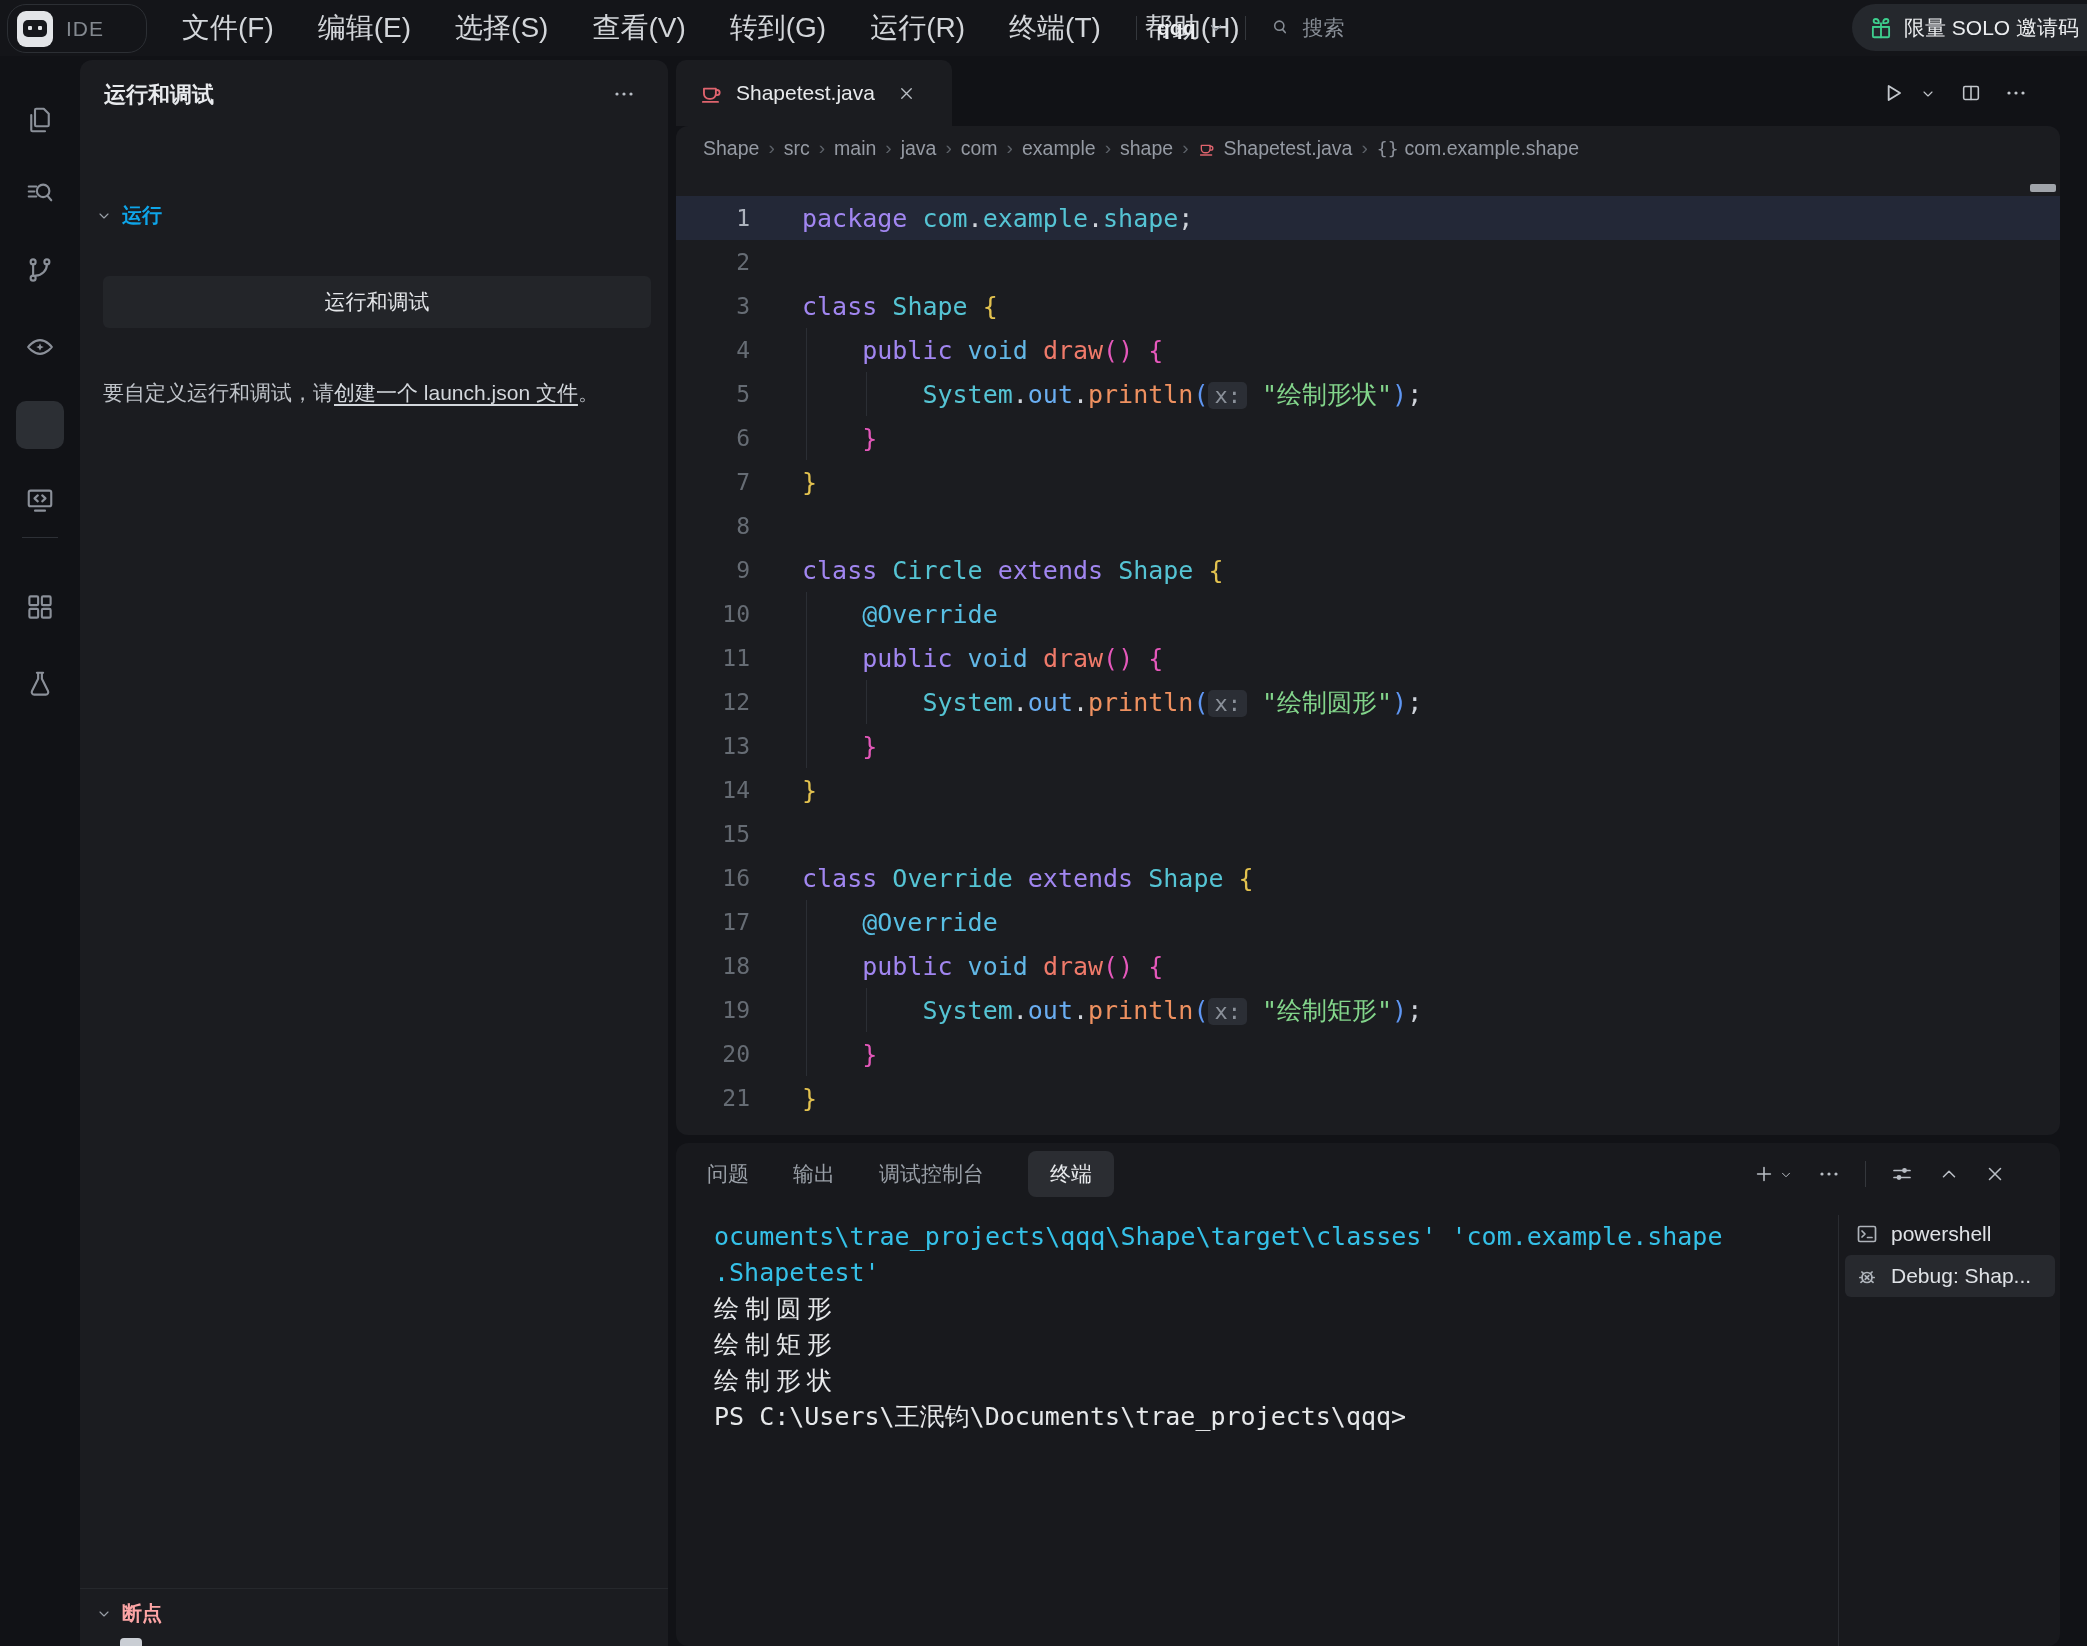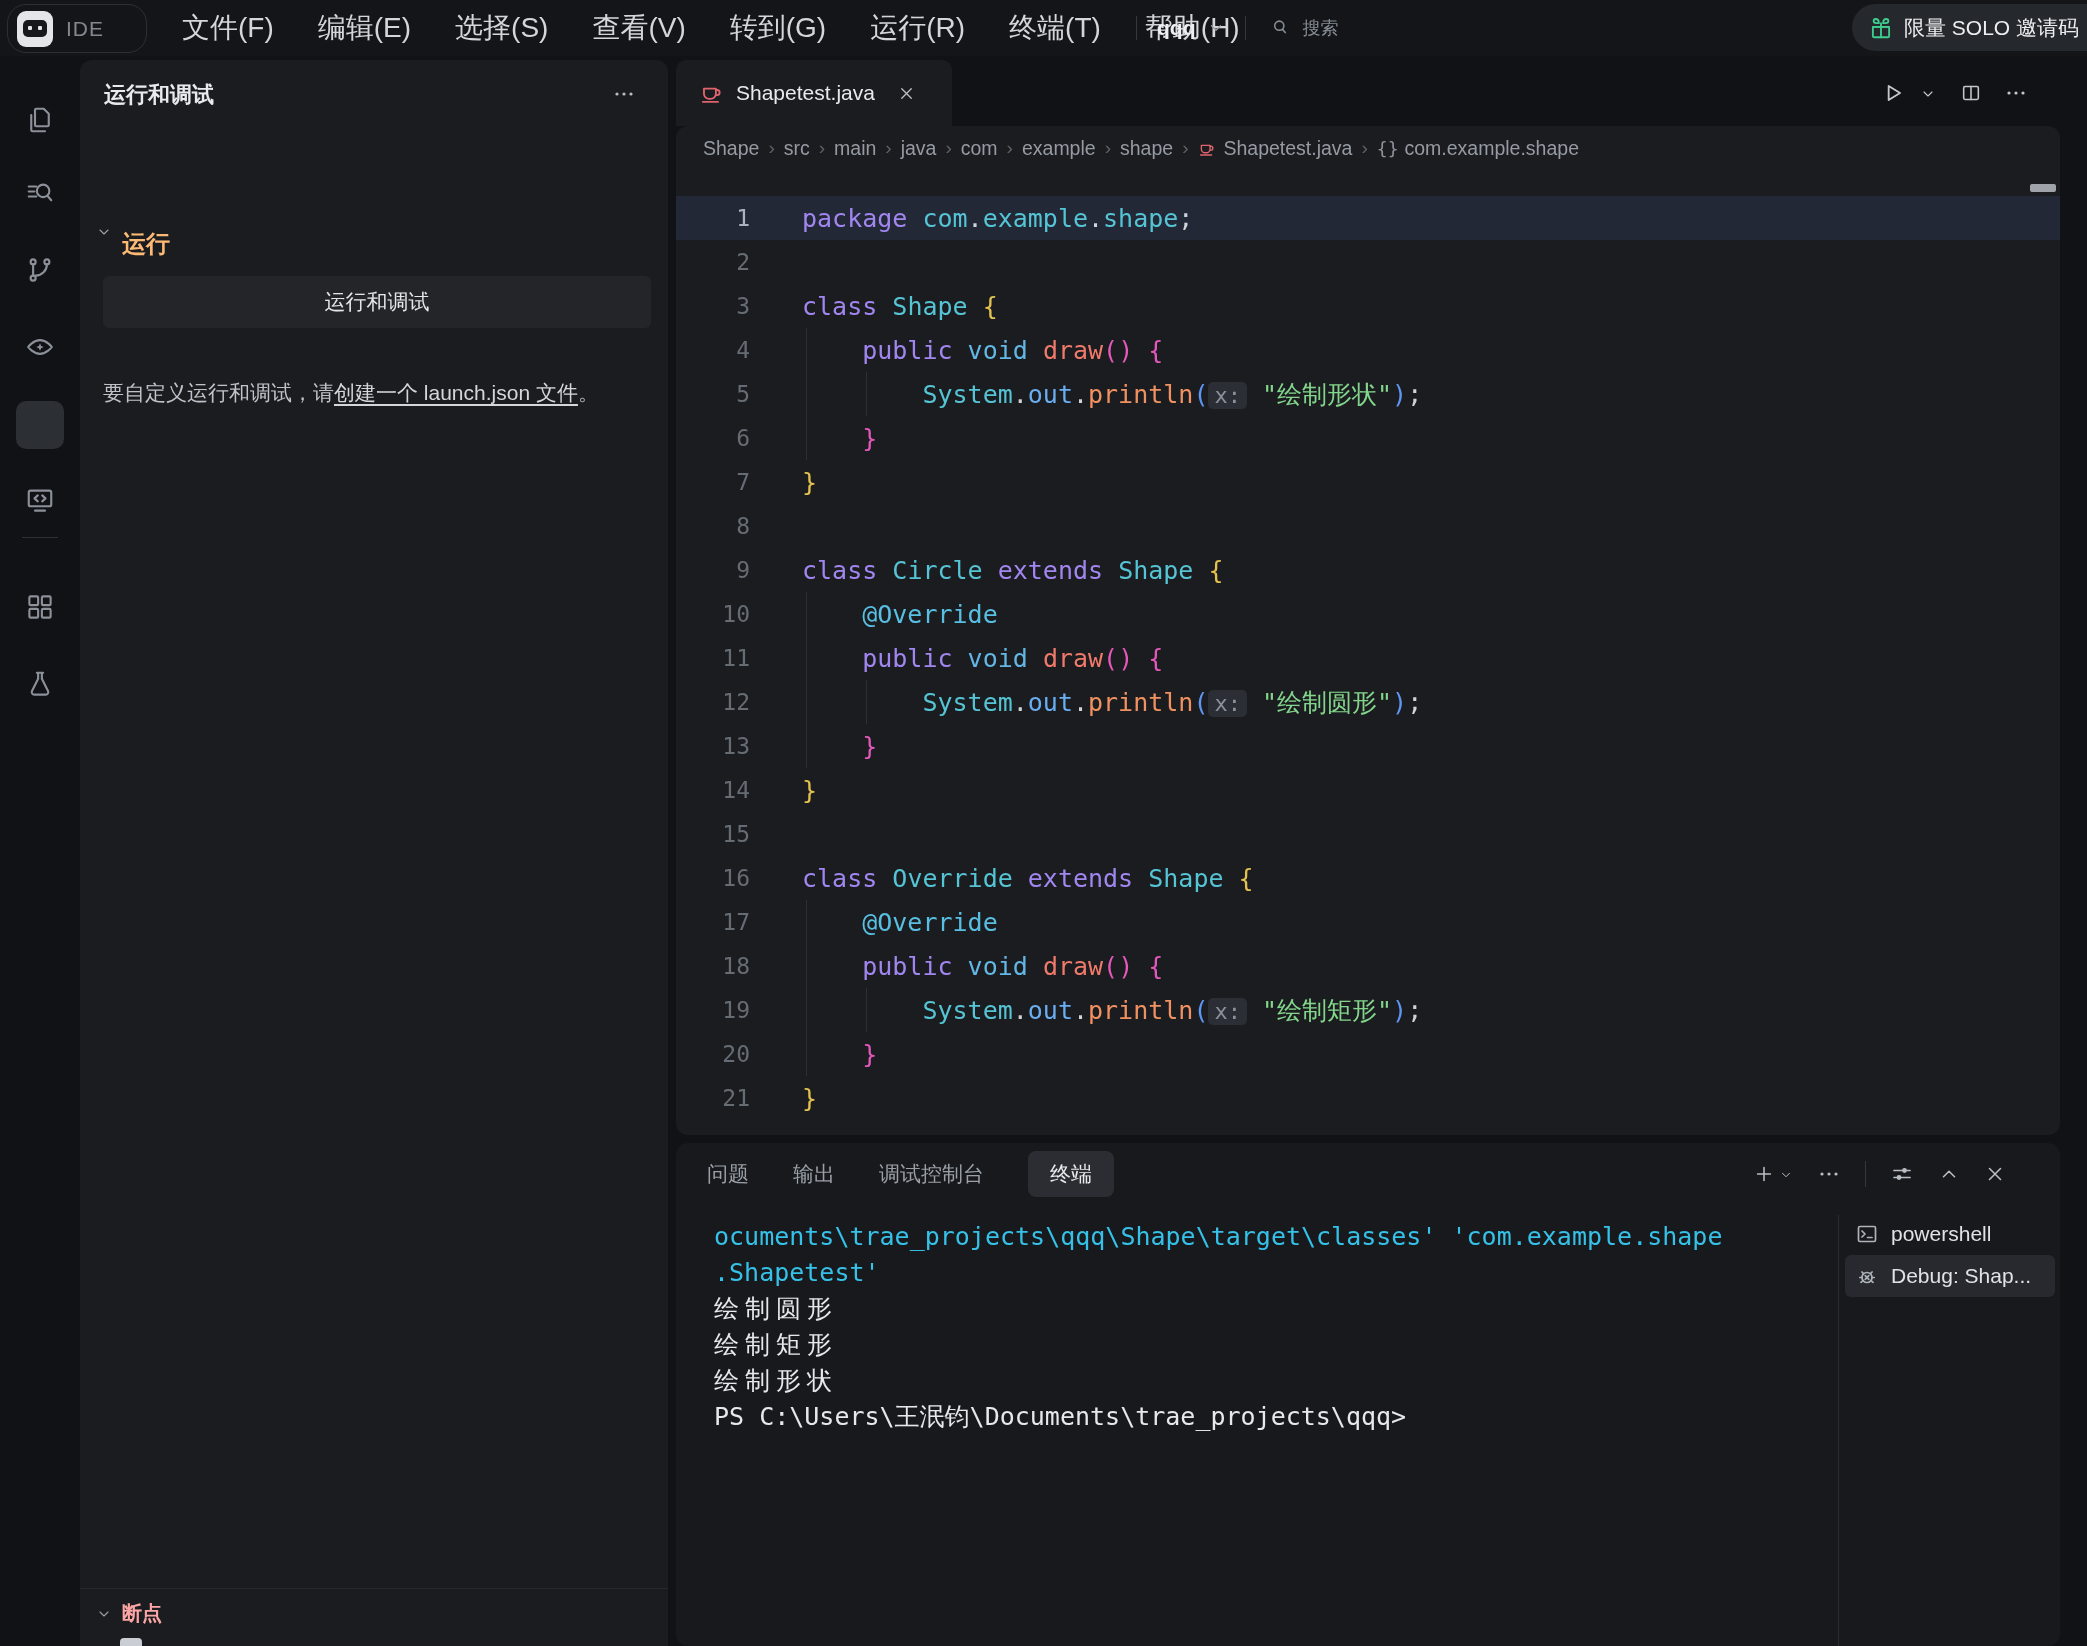--- a/index.html
+++ b/index.html
@@ -20,42 +20,42 @@
              border-radius:1px;background:#e3e5e8;}
   #logo-inner::before{left:5px}#logo-inner::after{right:5px}
   #logo-label{margin-left:13px;font-size:21px;color:#83888f;letter-spacing:1px;}
   #menubar{position:absolute;left:160px;top:0;height:56px;display:flex;align-items:center;}
   .menu-item{padding:0 22px;font-size:28px;color:#d3d6da;cursor:default;}
   #project-area{position:absolute;left:1116px;top:0;height:56px;display:flex;align-items:center;}
   .tb-divider{width:1px;height:24px;background:#34373c;margin:0 20px;}
   #project-name{font-size:21px;font-weight:bold;color:#eceef0;}
   #project-chevron{color:#9aa0a7;margin-left:12px;}
   #search-box{display:flex;align-items:center;color:#878d95;}
-  #search-label{font-size:18px;margin-left:14px;color:#878d95;}
+  #search-label{font-size:21px;margin-left:14px;color:#878d95;}
   #promo-pill{position:absolute;left:1852px;top:4px;height:47px;width:260px;border-radius:24px;
               background:#25282d;display:flex;align-items:center;padding-left:16px;box-sizing:border-box;}
   #promo-label{font-size:21px;color:#eceef0;margin:0 10px;white-space:nowrap;}
 
   
   #activitybar{position:absolute;left:0;top:56px;width:80px;height:1590px;}
   .act-item{position:absolute;left:0;width:80px;height:48px;display:flex;align-items:center;justify-content:center;color:#8b9099;}
   .act-item.active{color:#f2f3f5;}
   .act-active-bg{position:absolute;left:16px;width:48px;height:48px;background:#2c2f34;border-radius:10px;}
   .act-divider{position:absolute;left:22px;width:36px;height:1px;background:#2d3036;}
 
   
   .card{position:absolute;background:#1b1c20;border-radius:12px;overflow:hidden;}
 
   
   #sidebar{left:80px;top:60px;width:588px;height:1586px;border-bottom-left-radius:0;border-bottom-right-radius:0;}
   #sidebar-header{position:absolute;left:0;top:0;width:100%;height:70px;display:flex;align-items:center;}
   #sidebar-title{margin-left:24px;font-size:22px;font-weight:bold;color:#e8eaed;}
   #sidebar-more{position:absolute;right:32px;top:22px;color:#b9bec5;}
   #run-section-header{position:absolute;left:16px;top:142px;display:flex;align-items:center;color:#9aa0a8;}
-  #run-section-label{margin-left:10px;font-size:24px;font-weight:bold;color:#fdba74;margin-top:26px;}
+  #run-section-label{margin-left:10px;font-size:20px;font-weight:bold;color:#0ea5e9;}
   #run-debug-button{position:absolute;left:23px;top:216px;width:548px;height:52px;background:#232529;
         border-radius:6px;display:flex;align-items:center;justify-content:center;font-size:21px;color:#e4e6e9;}
   #launch-hint{position:absolute;left:23px;top:314px;width:556px;font-size:21px;line-height:37px;color:#bfc3c9;}
   #launch-link{color:#d3d7dc;text-decoration:underline;text-underline-offset:4px;}
   #breakpoints-divider{position:absolute;left:0;top:1528px;width:588px;height:1px;background:#26282c;}
   #breakpoints-header{position:absolute;left:16px;top:1540px;display:flex;align-items:center;color:#9aa0a8;}
   #breakpoints-label{margin-left:10px;font-size:20px;font-weight:bold;color:#fca5a5;text-align:center;}
   #breakpoint-checkbox{position:absolute;left:40px;top:1578px;width:22px;height:12px;background:#caced4;border-radius:4px;}
 
   

